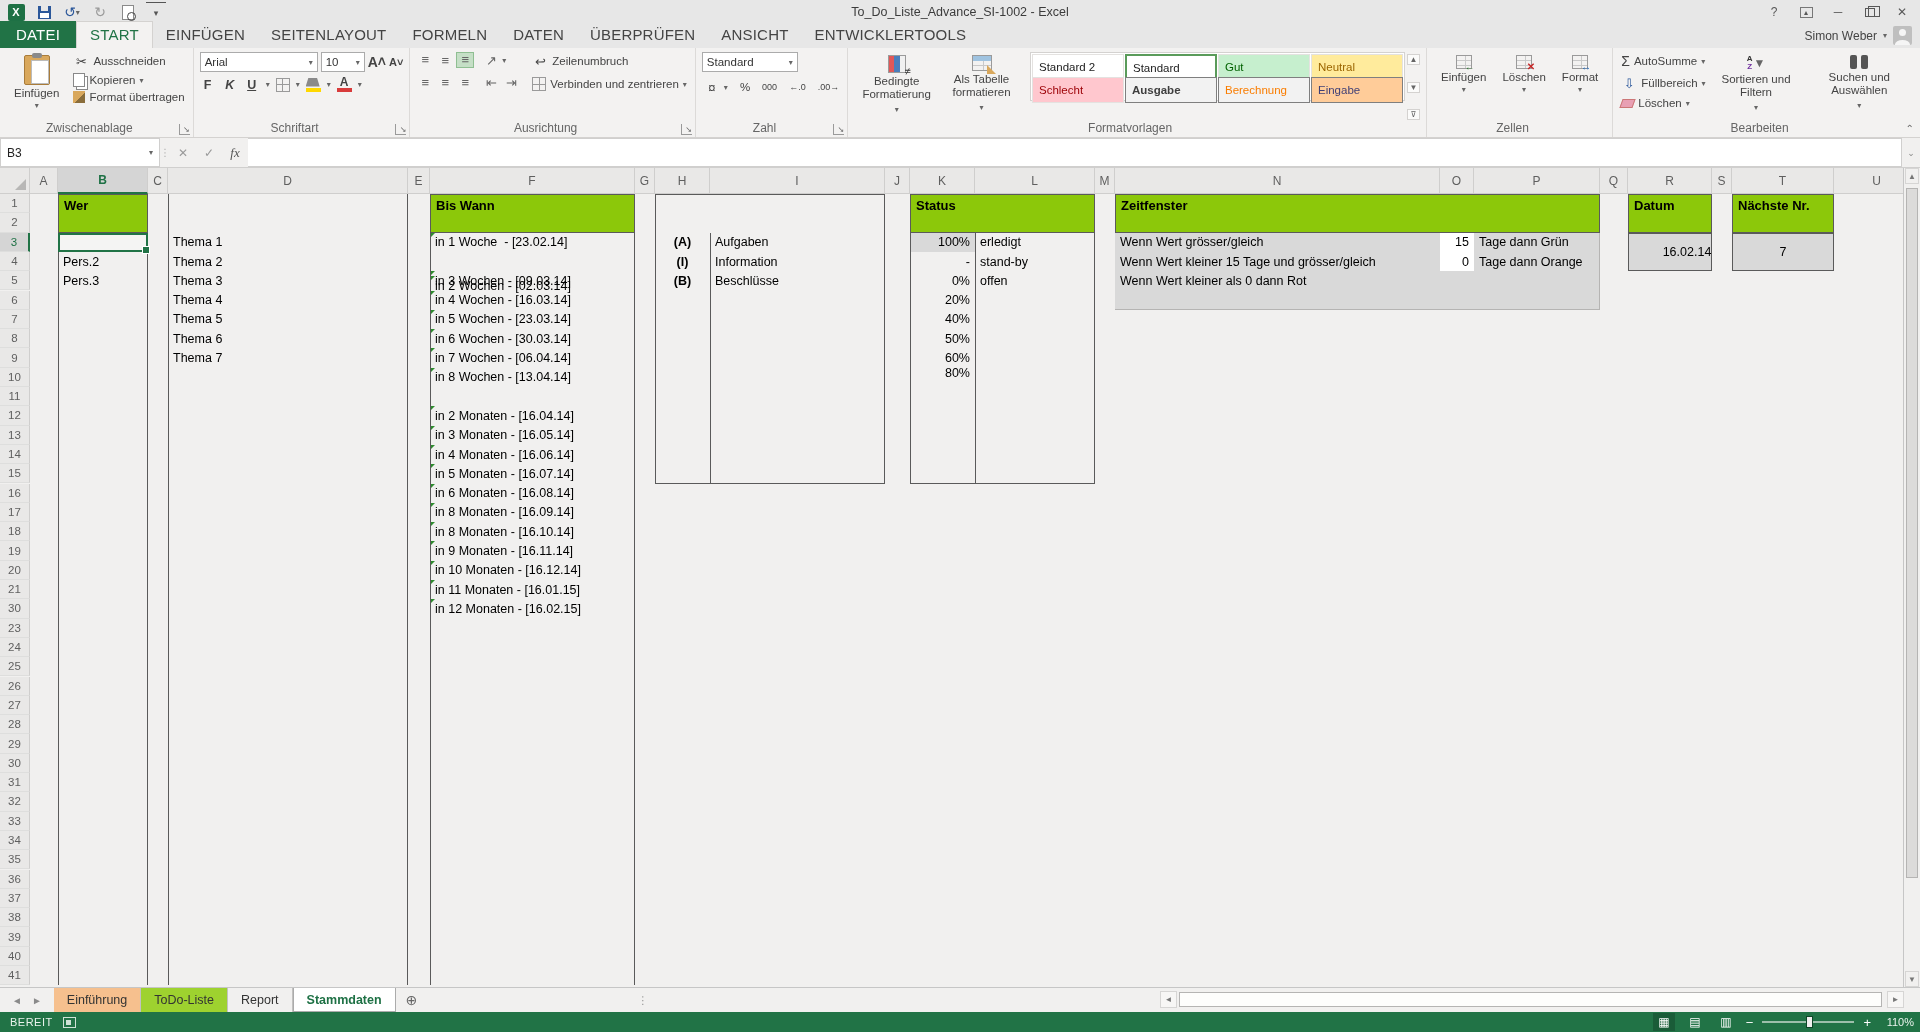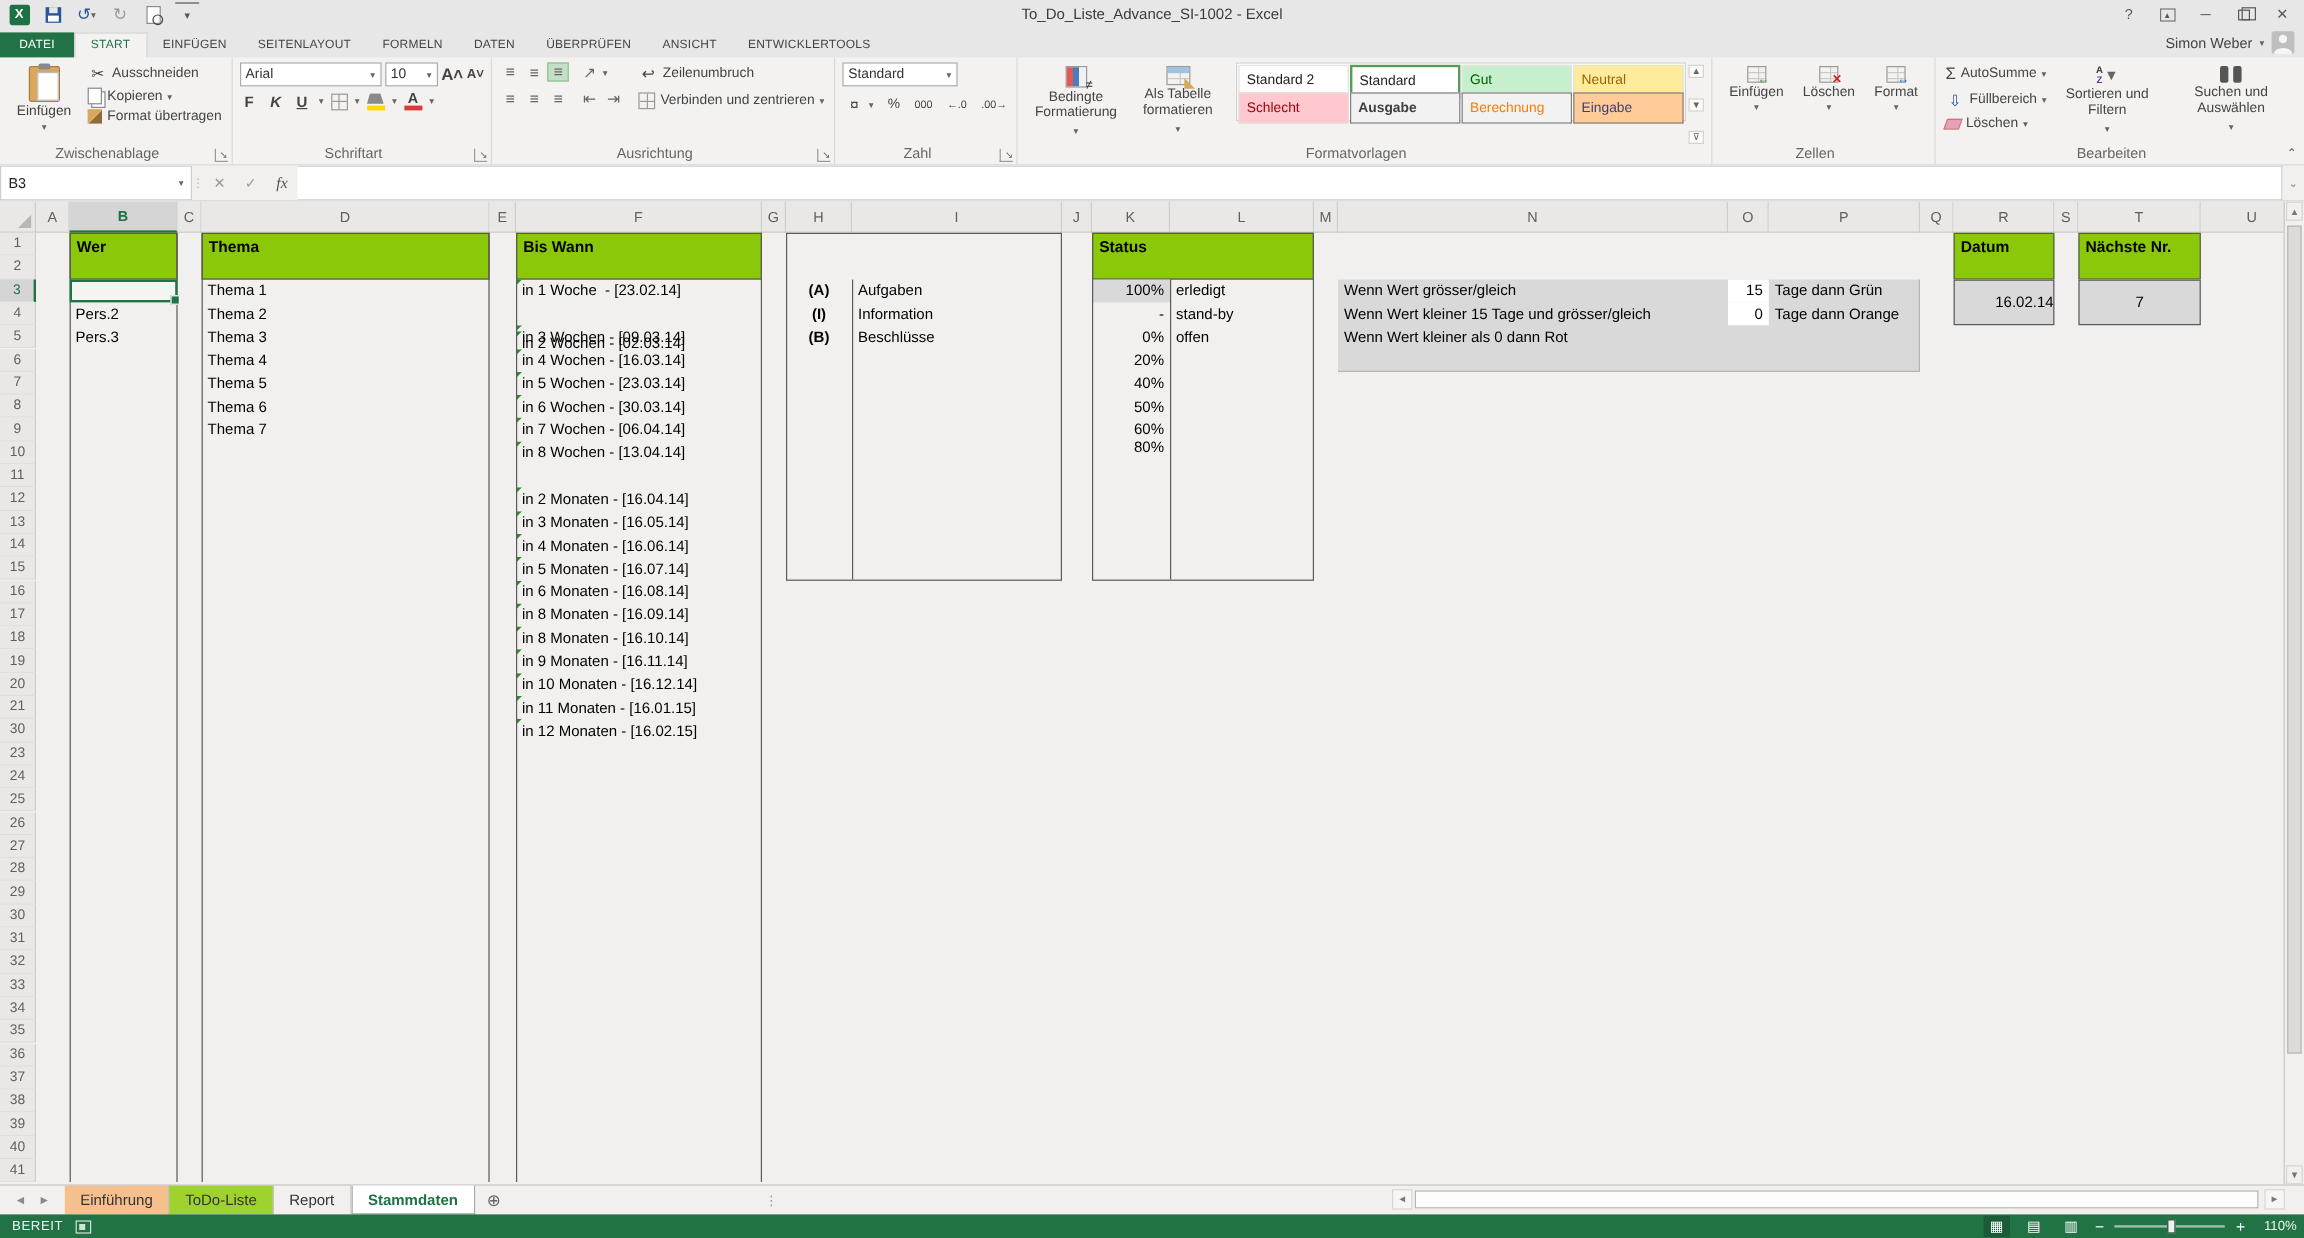--- a/index.html
+++ b/index.html
@@ -21,21 +21,21 @@
   .qat-caret { font-size:9px; color:#555; border-top:1px solid #555; line-height:10px; }
   #title-text { position:absolute; left:0; right:0; text-align:center; font-size:12.5px; color:#3b3b3b; pointer-events:none; }
   #wincontrols { position:absolute; right:4px; top:0; height:24px; display:flex; align-items:center; gap:4px; }
   .wc { width:28px; height:20px; display:flex; align-items:center; justify-content:center; font-size:12px; color:#585858; }
   .ribbon-opt { border:1px solid #777; width:13px; height:11px; font-size:8px; display:flex; align-items:center; justify-content:center; }
   .restore-glyph { width:10px; height:9px; border:1px solid #585858; position:relative; }
   .restore-glyph::before { content:''; position:absolute; top:-3px; left:2px; width:10px; height:9px; border:1px solid #585858; }
 
   
   #tabrow { position:absolute; top:24px; left:0; right:0; height:24px; background:#e7e7e7; display:flex; align-items:flex-end; }
-  .rtab { padding:4px 13px 5px; font-size:10px; color:#444; letter-spacing:.2px; }
+  .rtab { padding:4px 13px 5px; font-size:15px; color:#444; letter-spacing:.2px; }
   .rtab.file { background:#217346; color:#fff; padding:5px 16px; }
   .rtab.active { background:#f3f2f1; color:#217346; border:1px solid #d4d2d0; border-bottom:none; }
   #user-chip { position:absolute; right:8px; top:2px; display:flex; align-items:center; gap:6px; font-size:12px; color:#444; }
   .avatar { width:19px; height:19px; border-radius:2px; background:#bfbfbf; position:relative; overflow:hidden; }
   .avatar::before { content:''; position:absolute; top:3px; left:6px; width:7px; height:7px; border-radius:50%; background:#f5f5f5; }
   .avatar::after { content:''; position:absolute; bottom:-4px; left:2px; width:15px; height:9px; border-radius:50%; background:#f5f5f5; }
 
   
   #ribbon { position:absolute; top:48px; left:0; right:0; height:90px; background:#f3f2f1; border-bottom:1px solid #d4d2d0; display:flex; }
   .rgroup { position:relative; border-right:1px solid #dcdad8; padding:4px 6px 16px; display:flex; align-items:flex-start; }
@@ -503,23 +503,23 @@
       <div class="rh" style="top: 701.5px; height: 19.3px;">36</div>
       <div class="rh" style="top: 720.8px; height: 19.3px;">37</div>
       <div class="rh" style="top: 740.1px; height: 19.3px;">38</div>
       <div class="rh" style="top: 759.4px; height: 19.3px;">39</div>
       <div class="rh" style="top: 778.7px; height: 19.3px;">40</div>
       <div class="rh" style="top: 798px; height: 19.3px;">41</div>
     </div>
   <div id="cells">
       <div class="grayzone" style="left: 1115px; top: 38.6px; width: 485px; height: 77.2px;"></div>
       <div class="cell c-hdr" style="left: 58px; top: 0px; width: 90px; height: 38.6px;">Wer</div>
-      <div class="cell c-hdr" style="left: 168px; top: 0px; width: 240px; height: 38.6px;">Thema</div>
       <div class="cell c-hdr" style="left: 430px; top: 0px; width: 205px; height: 38.6px;">Bis Wann</div>
       <div class="cell c-hdr" style="left: 910px; top: 0px; width: 185px; height: 38.6px;">Status</div>
+      <div class="cell c-hdr" style="left: 1115px; top: 0px; width: 485px; height: 38.6px;">Zeitfenster</div>
       <div class="cell c-hdr" style="left: 1628px; top: 0px; width: 84px; height: 38.6px;">Datum</div>
       <div class="cell c-hdr" style="left: 1732px; top: 0px; width: 102px; height: 38.6px;">Nächste Nr.</div>
       <div class="cell c-txt" style="left: 58px; top: 57.9px; width: 90px; height: 19.3px;">Pers.2</div>
       <div class="cell c-txt" style="left: 58px; top: 77.2px; width: 90px; height: 19.3px;">Pers.3</div>
       <div class="cell c-txt" style="left: 168px; top: 38.6px; width: 240px; height: 19.3px;">Thema 1</div>
       <div class="cell c-txt" style="left: 168px; top: 57.9px; width: 240px; height: 19.3px;">Thema 2</div>
       <div class="cell c-txt" style="left: 168px; top: 77.2px; width: 240px; height: 19.3px;">Thema 3</div>
       <div class="cell c-txt" style="left: 168px; top: 96.5px; width: 240px; height: 19.3px;">Thema 4</div>
       <div class="cell c-txt" style="left: 168px; top: 115.8px; width: 240px; height: 19.3px;">Thema 5</div>
       <div class="cell c-txt" style="left: 168px; top: 135.1px; width: 240px; height: 19.3px;">Thema 6</div>

